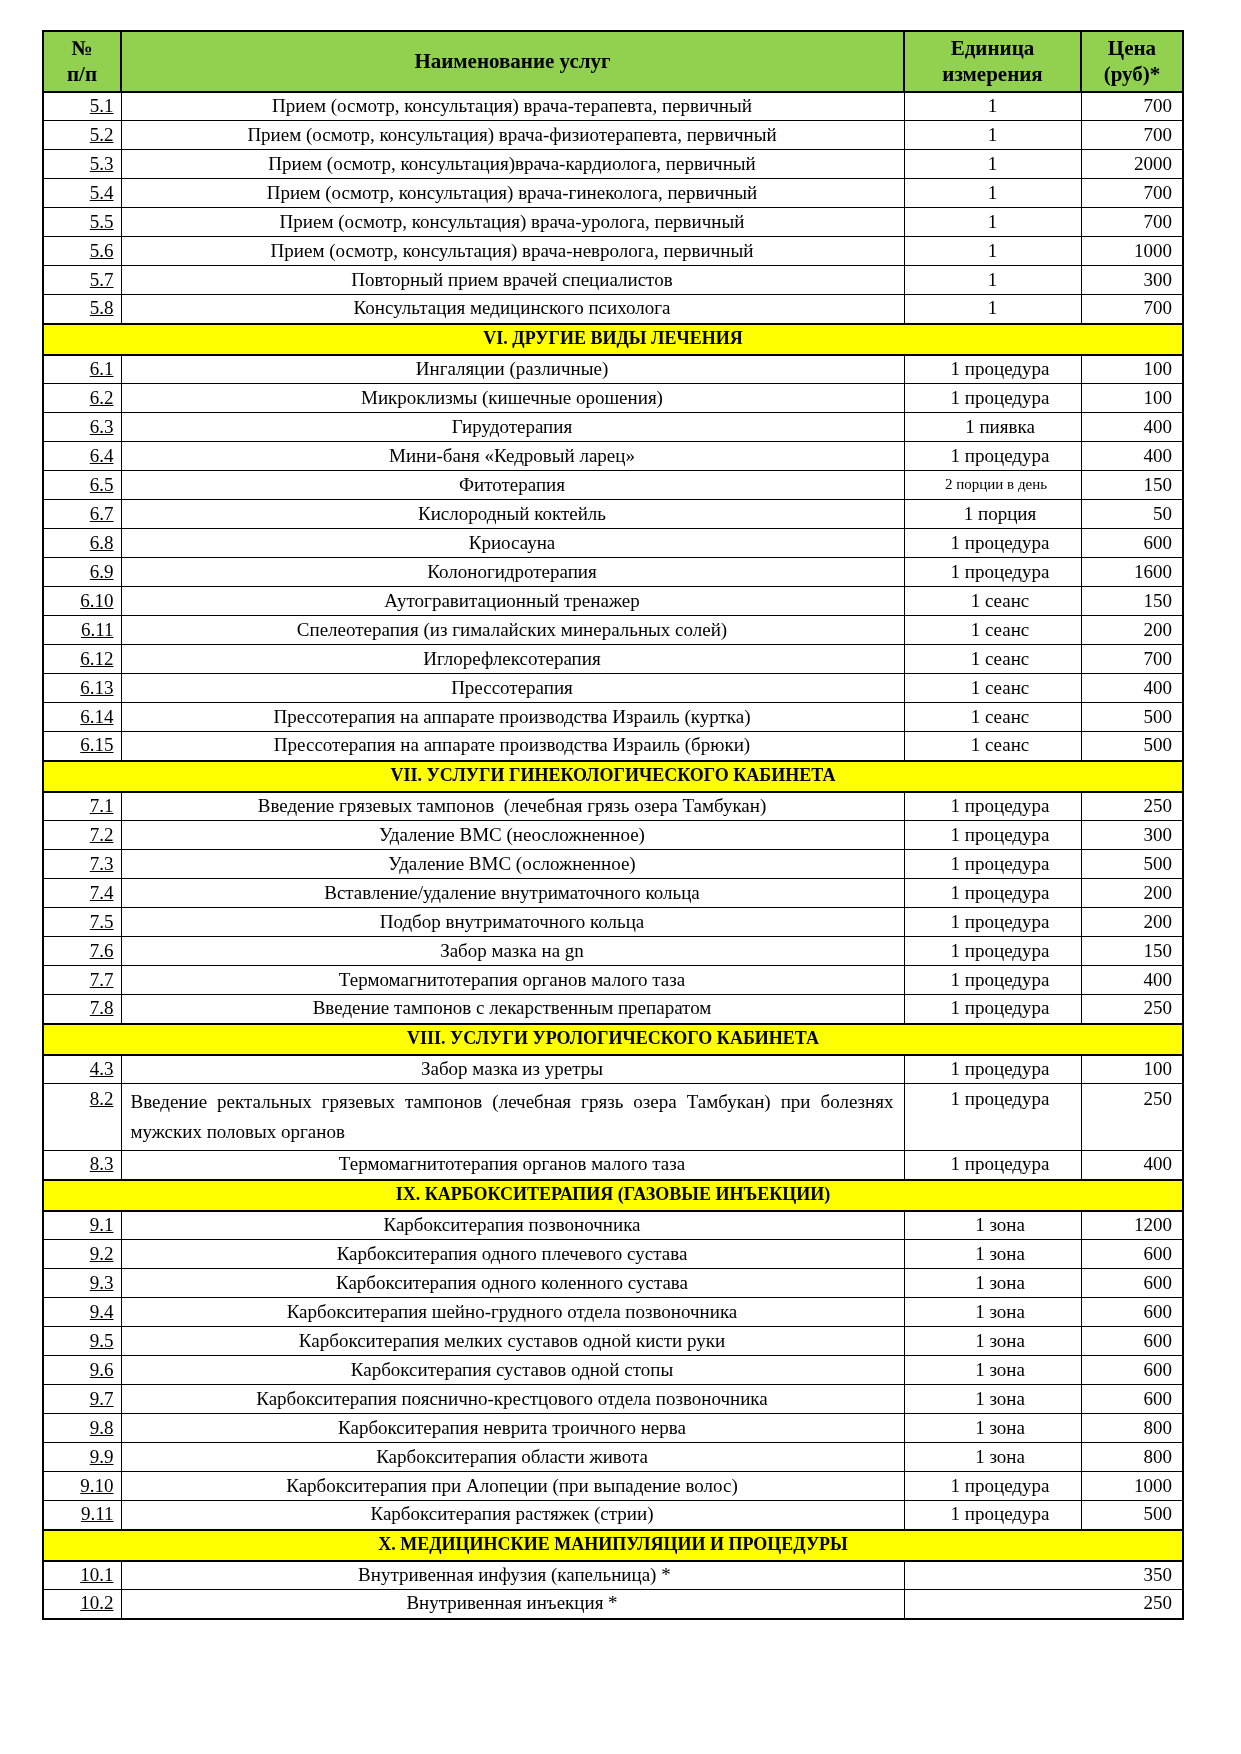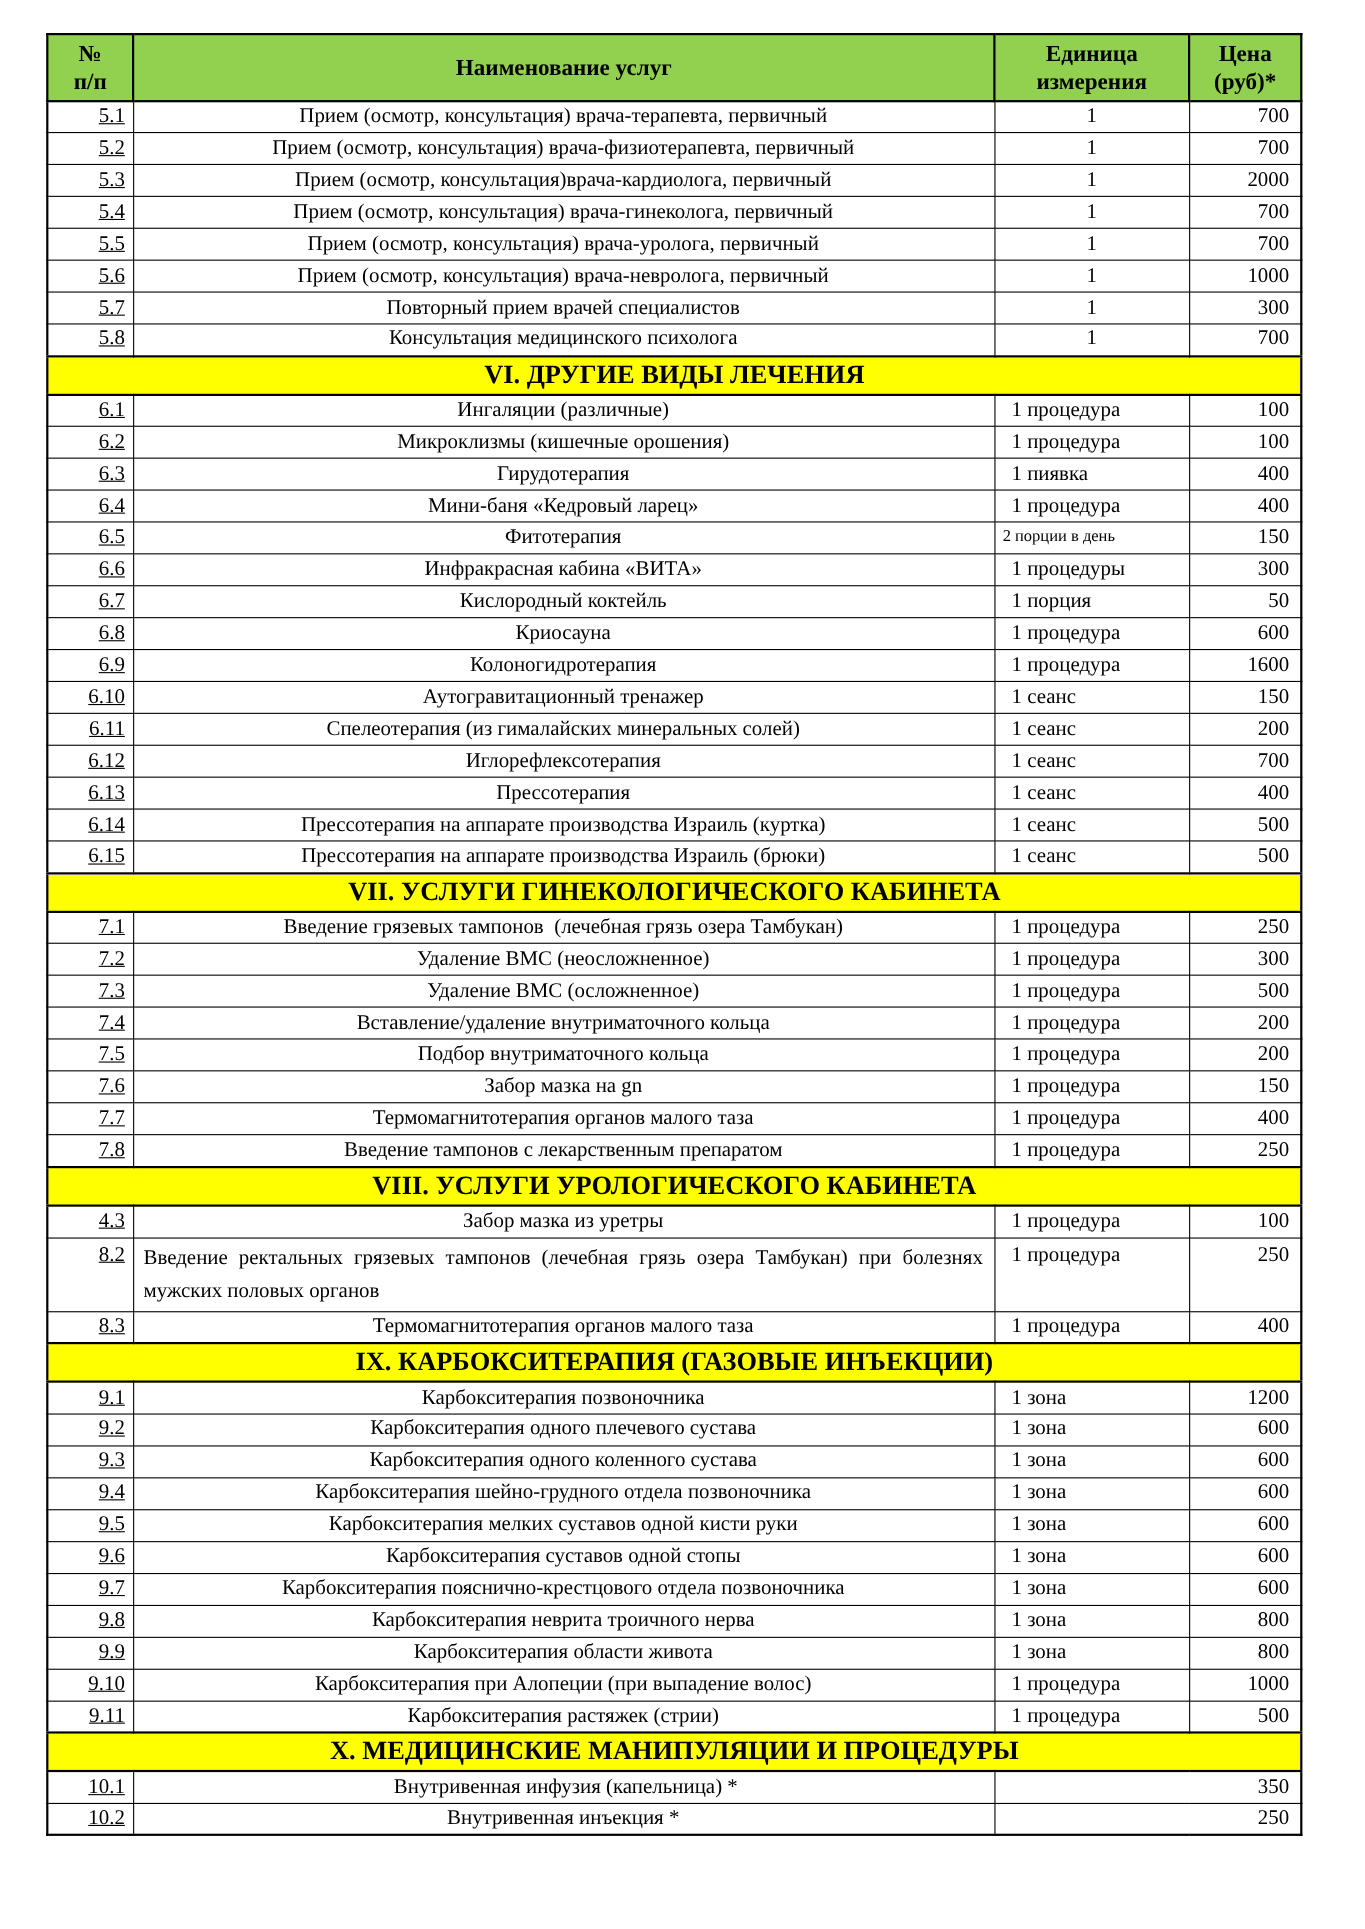--- a/index.html
+++ b/index.html
@@ -45,29 +45,29 @@
     border: 1px solid var(--border-color, #000000);
     height: 29px;
     font-size: 19px;
     line-height: 1.3;
     vertical-align: middle;
     padding: 1px 0;
     overflow: hidden;
   }
   td.num-cell   { text-align: right; padding-right: 7px; text-decoration: underline; }
   td.name-cell  { text-align: center;  padding-left: 9px; padding-right: 10px; }
-  td.unit-cell  { text-align: left;  padding-left: 15px; }
+  td.unit-cell  { text-align: center;  padding-left: 15px; }
   td.unit-cell.centered { text-align: center; padding-left: 0; }
   td.unit-cell.small    { font-size: 15px; padding-left: 7px; margin-top: 27px; }
   td.price-cell { text-align: right; padding-right: 10px; }
 
   td.section-cell {
     background: var(--section-bg, #ffff00);
     font-weight: bold;
-    font-size: 24px;
+    font-size: 18px;
     text-align: center;
     height: 31px;
     border-top: 2px solid var(--border-color, #000000);
     border-bottom: 2px solid var(--border-color, #000000);
     padding: 1px 0;
     margin-top: 12px;
   }
   tr.tall td { vertical-align: top; padding-top: 3px; }
   tr.tall td.name-cell { text-align: justify; line-height: 1.58; padding-bottom: 3px; }
 </style>
@@ -175,26 +175,20 @@
           <td class="unit-cell">1 процедура</td>
           <td class="price-cell">400</td>
         </tr>
         <tr>
           <td class="num-cell">6.5</td>
           <td class="name-cell">Фитотерапия</td>
           <td class="unit-cell small">2 порции в день</td>
           <td class="price-cell">150</td>
         </tr>
         <tr>
-          <td class="num-cell">6.6</td>
-          <td class="name-cell">Инфракрасная кабина «ВИТА»</td>
-          <td class="unit-cell">1 процедуры</td>
-          <td class="price-cell">300</td>
-        </tr>
-        <tr>
           <td class="num-cell">6.7</td>
           <td class="name-cell">Кислородный коктейль</td>
           <td class="unit-cell">1 порция</td>
           <td class="price-cell">50</td>
         </tr>
         <tr>
           <td class="num-cell">6.8</td>
           <td class="name-cell">Криосауна</td>
           <td class="unit-cell">1 процедура</td>
           <td class="price-cell">600</td>

